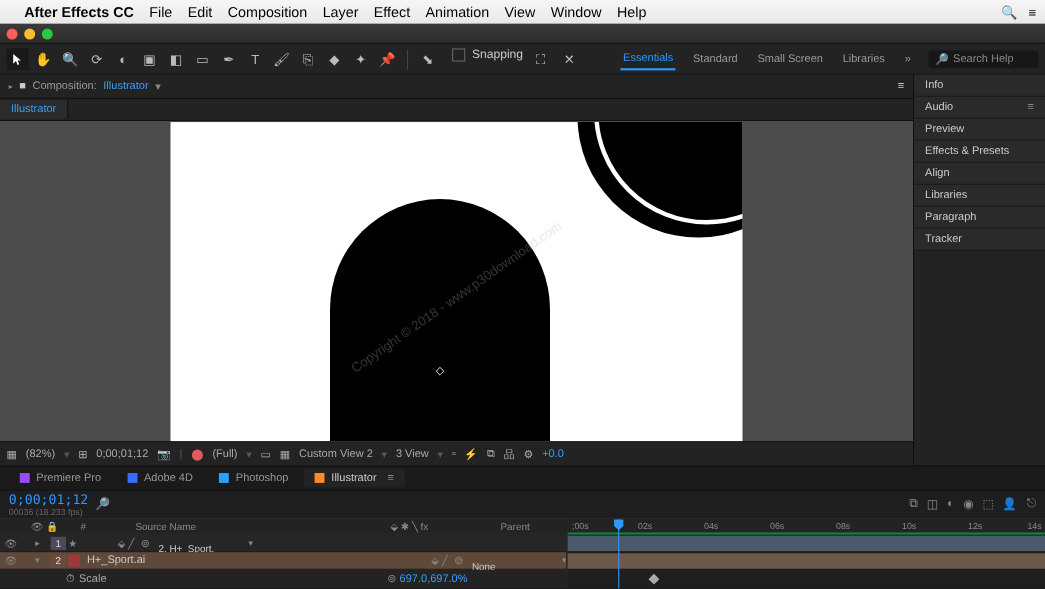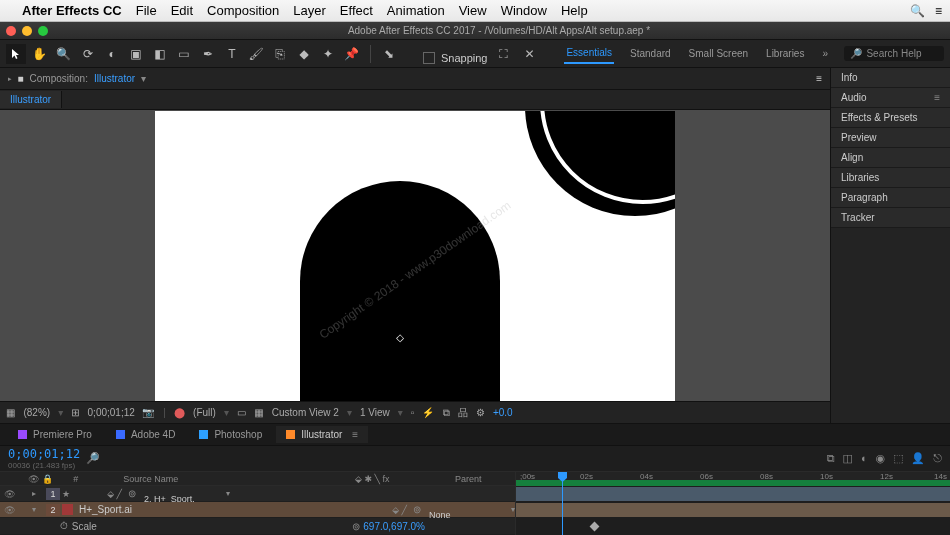--- a/index.html
+++ b/index.html
@@ -10,21 +10,21 @@
 .mac-menubar .spacer { flex: 1; }
 .mac-menubar .right { display:flex; gap:10px; font-size:12px;}
 .window-chrome { height: 18px; background: linear-gradient(#3a3a3a,#2c2c2c); display:flex; align-items:center; padding:0 6px; gap:6px; color:#bbb; font-size:10px; border-bottom:1px solid #111;}
 .traffic { width:10px; height:10px; border-radius:50%; }
 .red{background:#ff5f56;} .yellow{background:#ffbd2e;} .green{background:#27c93f;}
 .window-title { flex:1; text-align:center; color:#aaa; font-size:10px; white-space:nowrap; overflow:hidden;}
 .toolbar { height: 28px; background: #232323; border-bottom: 1px solid #111; display:flex; align-items:center; padding:0 6px; gap:4px; }
 .tool { width:20px; height:20px; display:flex; align-items:center; justify-content:center; color:#bbb; cursor:pointer; font-size:12px; }
 .tool.active { background:#191919; color:#fff; }
 .tool-sep { width:1px; height:18px; background:#444; margin:0 4px;}
-.toolbar .mid { display:flex; align-items:flex-end; gap:6px; margin-left:20px;}
+.toolbar .mid { display:flex; align-items:flex-start; gap:6px; margin-left:8px;}
 .toolbar .checkbox { width:12px; height:12px; border:1px solid #666;}
 .workspace-tabs { margin-left:auto; display:flex; align-items:center; gap:14px; font-size:10px;}
 .ws-tab { color:#999; cursor:pointer; padding:4px 2px;}
 .ws-tab.active { color:#2d99ff; border-bottom:2px solid #2d99ff;}
 .search-box { display:flex; align-items:center; gap:4px; background:#171717; padding:2px 6px; border-radius:3px; color:#888; font-size:10px; min-width:100px;}
 .main-area { display:flex; height: 355px; background:#1e1e1e;}
 .comp-panel { flex:1; display:flex; flex-direction:column; background:#1e1e1e;}
 .comp-header { height:22px; background:#232323; border-bottom:1px solid #111; display:flex; align-items:center; padding:0 8px; font-size:10px; gap:6px;}
 .comp-header .triangle { font-size:7px; color:#888;}
 .comp-header .label{color:#999;}
@@ -65,21 +65,21 @@
 .tl-row .num{width:14px; text-align:center; background:#4a4a5a; color:#ddd; height:12px; line-height:12px; font-size:9px;}
 .tl-row .num.orange{background:#6b4a3a;}
 .tl-row .star{width:12px; font-size:9px; color:#888;}
 .tl-row .icon-sq{width:11px; height:11px; background:#a03838;}
 .tl-row .name{flex:1; padding-left:4px; color:#ccc;}
 .tl-row .sw{width:50px; color:#888; font-size:9px; text-align:right; padding-right:4px;}
 .tl-row .parent{width:80px; color:#ccc; font-size:9px;margin-top:11px;}
 .tl-row-sub{height:16px; display:flex; align-items:center; padding-left:60px; gap:4px; font-size:10px; color:#aaa; background:#232323;}
 .tl-row-sub .val{margin-left:auto; padding-right:90px; color:#3a9eff;}
 .tl-right { flex:1; background:#1e1e1e; position:relative; border-left:1px solid #2a2a2a;}
-.ruler { height:14px; background:#232323; display:flex; align-items:center; font-size:8px; color:#888; position:relative; border-bottom:6px solid #15803d;}
+.ruler { height:14px; background:#232323; display:flex; align-items:center; font-size:8px; color:#888; position:relative; border-bottom:2px solid #15803d;}
 .ruler span{position:absolute;}
 .playhead{position:absolute; top:0; bottom:0; width:1px; background:#2d99ff; left:46px;}
 .playhead::before{content:""; position:absolute; top:0; left:-4px; width:9px; height:10px; background:#2d99ff; clip-path:polygon(0 0,100% 0,100% 60%,50% 100%,0 60%);}
 .track{height:16px; position:relative;}
 .bar{position:absolute; top:1px; height:14px; left:0; right:0;}
 .bar.b1{background:#4a5a6a;} .bar.b2{background:#6b5a4a;}
 .kf{position:absolute; width:7px; height:7px; background:#aaa; transform:rotate(45deg); top:5px;}
 svg{display:block;}
 </style>
 </head>
@@ -101,21 +101,20 @@
   <span class="right">
     <span>🔍</span>
     <span>≡</span>
   </span>
 </div>
 
 <div class="window-chrome">
   <div class="traffic red"></div>
   <div class="traffic yellow"></div>
   <div class="traffic green"></div>
-  <div class="window-title">Adobe After Effects CC 2017 - /Volumes/HD/Alt Apps/Alt setup.aep *</div>
 </div>
 
 <div class="toolbar">
   <div class="tool active">
       <svg width="12" height="12" viewBox="0 0 12 12">
         <path d="M2 1 L2 10 L4.5 7.5 L6 11 L7.5 10.3 L6 7 L9 7 Z" fill="#fff"></path>
       </svg>
     </div>
   <div class="tool">✋</div>
   <div class="tool">🔍</div>
@@ -182,44 +181,44 @@
       <span>0;00;01;12</span>
       <span>📷</span>
       <span class="sep">|</span>
       <span style="color:#e05a5a">⬤</span>
       <span>(Full)</span>
       <span class="sep">▾</span>
       <span>▭</span>
       <span>▦</span>
       <span>Custom View 2</span>
       <span class="sep">▾</span>
-      <span>1 View</span>
+      <span>3 View</span>
       <span class="sep">▾</span>
       <span>▫</span>
       <span>⚡</span>
       <span>⧉</span>
       <span>品</span>
       <span>⚙</span>
       <span class="blue">+0.0</span>
     </div>
   </div>
 
   <div class="side-panel">
     <div class="side-item">
         <span>Info</span>
       </div>
     <div class="side-item">
         <span>Audio</span>
         <span class="menu-ico">≡</span>
       </div>
     <div class="side-item">
+        <span>Preview</span>
+      </div>
+    <div class="side-item">
         <span>Effects &amp; Presets</span>
-      </div>
-    <div class="side-item">
-        <span>Preview</span>
       </div>
     <div class="side-item">
         <span>Align</span>
       </div>
     <div class="side-item">
         <span>Libraries</span>
       </div>
     <div class="side-item">
         <span>Paragraph</span>
       </div>
@@ -246,21 +245,21 @@
       <span class="sq" style="background:#ff8a2a"></span>
       <span>Illustrator</span>
       <span style="margin-left:4px;color:#888">≡</span>
     </div>
 </div>
 
 <div class="timeline">
   <div class="tl-header">
     <div>
       <div class="tl-time">0;00;01;12</div>
-      <div style="font-size:8px;color:#666">00036 (21.483 fps)</div>
+      <div style="font-size:8px;color:#666">00036 (18.233 fps)</div>
     </div>
     <span class="search-ico">🔎</span>
     <div class="tools">
       <span>⧉</span>
       <span>◫</span>
       <span>◐</span>
       <span>◉</span>
       <span>⬚</span>
       <span>👤</span>
       <span>⎋</span>

